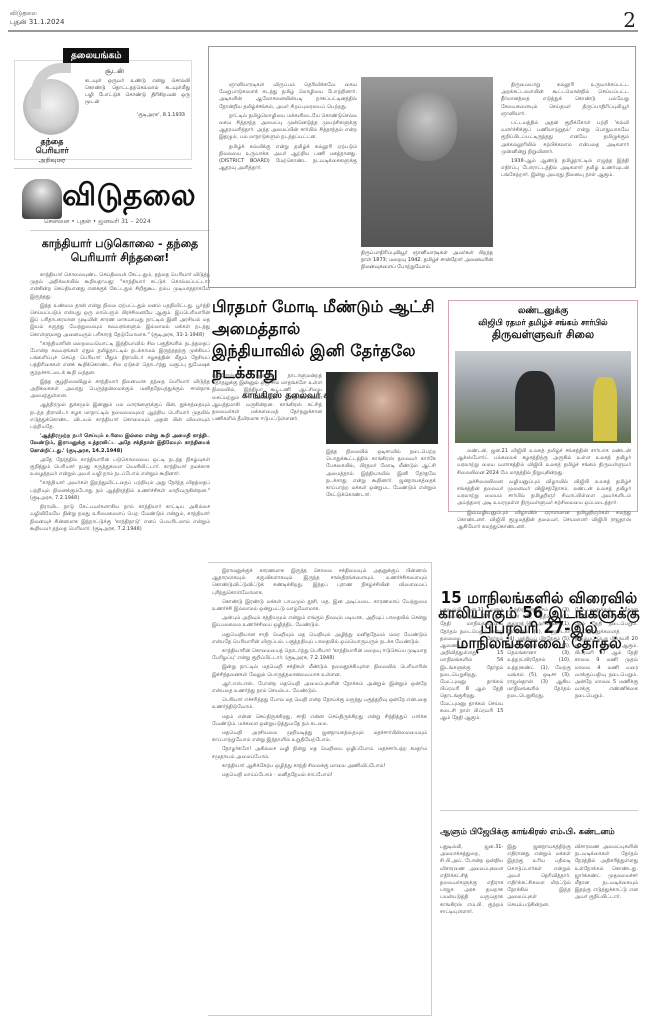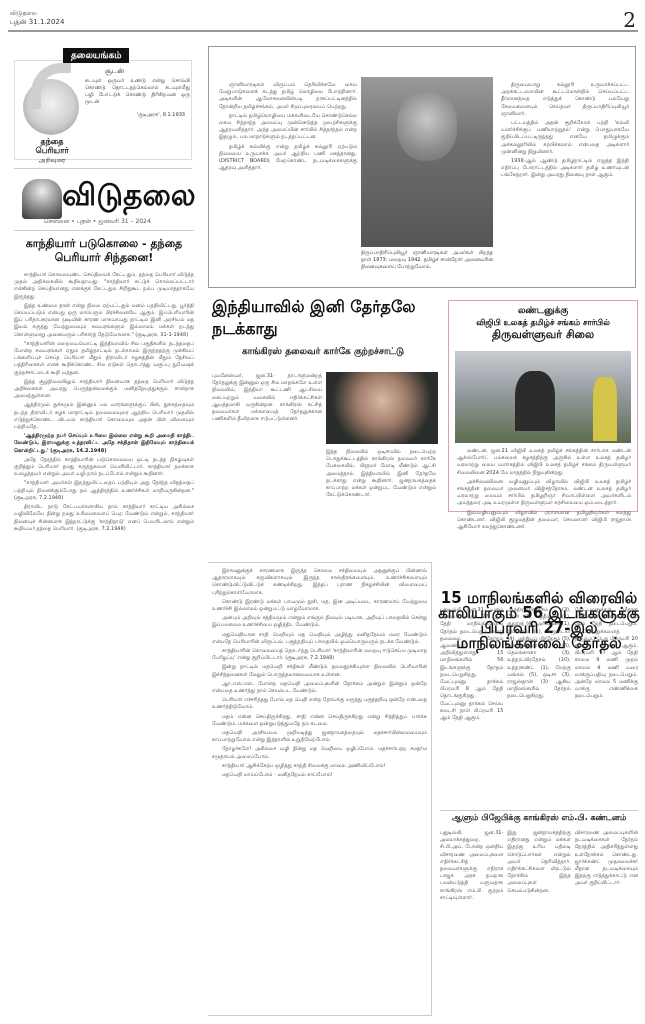--- a/index.html
+++ b/index.html
@@ -21,21 +21,21 @@
   .periyar-label span { display:block; font-size: 6px; font-weight: normal; }
   .quote-head { position: absolute; left: 90px; top: 6px; font-size: 7px; font-weight: normal; }
   .quote-text { position: absolute; left: 70px; top: 16px; width: 105px; font-size: 5px; line-height: 7px; color: #333; text-align: justify; }
   .quote-cite { position: absolute; right: 6px; top: 50px; font-size: 5px; color: #333; }
 
   .vidu-block { position: absolute; left: 6px; top: 126px; width: 178px; height: 60px; border-top: 1px solid #ccc; }
   .vidu-figure { position: absolute; left: 8px; top: 10px; width: 40px; height: 40px; background: radial-gradient(circle at 50% 30%, #eee 0, #999 45%, #333 100%); border-radius: 40% 40% 10% 10%; }
   .vidu-logo { position: absolute; left: 48px; top: 8px; font-family: "DejaVu Serif", serif; font-size: 30px; font-weight: bold; color: #111; }
   .vidu-sub { position: absolute; left: 30px; top: 48px; font-size: 6px; color: #555; }
 
-  .article-left { position: absolute; left: 6px; top: 188px; width: 180px; border-top: 1px solid #ccc; }
+  .article-left { position: absolute; left: 22px; top: 188px; width: 180px; border-top: 1px solid #ccc; }
   .art-title { text-align: center; font-size: 11px; font-weight: bold; line-height: 14px; padding-top: 6px; color: #111; }
   .art-body { margin-top: 6px; font-size: 5px; line-height: 7.2px; color: #444; text-align: justify; }
   .art-body p { margin-bottom: 2px; text-indent: 10px; }
   .art-body p.bold { font-weight: bold; color: #222; }
 
   
   .top-article { position: absolute; left: 208px; top: 46px; width: 428px; height: 242px; border: 1px solid #999; }
   .top-title { position: absolute; left: 0; right: 0; top: 4px; text-align: center; font-size: 14px; font-weight: bold; color: #111; }
   .top-body-a { position: absolute; left: 10px; top: 34px; width: 138px; font-size: 5px; line-height: 7.2px; color: #444; text-align: justify; }
   .top-body-b { position: absolute; left: 292px; top: 34px; width: 128px; font-size: 5px; line-height: 7.2px; color: #444; text-align: justify; }
@@ -69,21 +69,21 @@
   .cont-body p { text-indent: 10px; margin-bottom: 2px; }
 
   
   .states-article { position: absolute; left: 440px; top: 566px; width: 198px; height: 240px; }
   .states-title { position: absolute; left: -6px; top: 0; width: 210px; font-size: 15px; font-weight: bold; text-align: center; line-height: 15px; color: #111; margin-top: 25px; }
   .states-cols { position: absolute; left: 0; top: 40px; width: 198px; display: flex; gap: 4px; }
   .states-cols div { flex: 1; font-size: 5px; line-height: 7.2px; color: #444; text-align: justify; }
 
   .vis-article { position: absolute; left: 440px; top: 810px; width: 198px; height: 208px; border-top: 1px solid #ccc; }
   .vis-title { text-align: center; font-size: 10px; font-weight: bold; padding-top: 4px; color: #111; }
-  .vis-sub { text-align: center; font-size: 8px; font-weight: bold; color: #222; margin-top: 2px; }
+  .vis-sub { font-size: 8px; font-weight: bold; color: #222; margin-top: 16px; }
   .vis-cols { display: flex; gap: 4px; margin-top: 6px; }
   .vis-cols div { flex: 1; font-size: 5px; line-height: 7.2px; color: #444; text-align: justify; }
 </style>
 </head>
 <body>
 
 <div class="masthead">
   <div class="mh-paper">விடுதலை</div>
   <div class="mh-date">புதன் 31.1.2024</div>
   <div class="mh-page">2</div>
@@ -134,31 +134,32 @@
   <div class="saint-caption">திருப்பாதிரிப்புலியூர் ஞானியாரடிகள் அவர்கள் பிறந்த நாள் 1873; மறைவு 1942. தமிழ்ச் சான்றோர் அனைவரின் நினைவுகளைப் போற்றுவோம்.</div>
   <div class="top-body-b">
     <p>திருவையாறு கல்லூரி உருவாக்கப்பட்ட அறக்கட்டளையின் கூட்டமொன்றில் செய்யப்பட்ட தீர்மானத்தை எடுத்துக் கொண்டு பல்வேறு சேவைகளையும் செய்தவர் திருப்பாதிரிப்புலியூர் ஞானியார்.</p>
     <p>பட்டயத்தில் அதன் குறிக்கோள் பற்றி 'கல்வி வளர்ச்சிக்குப் பணியாற்றுதல்' என்று பொதுவாகவே குறிப்பிடப்பட்டிருந்தது எனவே தமிழுக்கும் அக்கல்லூரியில் கற்பிக்கலாம் என்பதை அடிகளார் முன்னின்று நிறுவினார்.</p>
     <p>1938-ஆம் ஆண்டு தமிழ்நாட்டில் எழுந்த இந்தி எதிர்ப்பு போராட்டத்தில் அடிகளார் தமிழ் உணர்வுடன் பங்கேற்றார். இன்று அவரது நினைவு நாள் ஆகும்.</p>
   </div>
 </div>
 
 <div class="modi-article">
   <div class="modi-title">
+    <div>பிரதமர் மோடி மீண்டும் ஆட்சி அமைத்தால்</div>
     <div>இந்தியாவில் இனி தேர்தலே நடக்காது</div>
   </div>
   <div class="modi-sub">காங்கிரஸ் தலைவர் கார்கே குற்றச்சாட்டு</div>
   <div class="modi-body">புவனேஸ்வர், ஜன.31- நாடாளுமன்றத் தேர்தலுக்கு இன்னும் ஒரு சில மாதங்களே உள்ள நிலையில், இந்தியா கூட்டணி ஆட்சியை கைப்பற்றும் வகையில் எதிர்க்கட்சிகள் ஆயத்தமாகி வருகின்றன. காங்கிரஸ் கட்சித் தலைவர்கள் மக்களவைத் தேர்தலுக்கான பணிகளில் தீவிரமாக ஈடுபட்டுள்ளனர்.</div>
   <div class="modi-photo"></div>
   <div class="modi-body-2">இந்த நிலையில் ஒடிசாவில் நடைபெற்ற பொதுக்கூட்டத்தில் காங்கிரஸ் தலைவர் கார்கே பேசுகையில், பிரதமர் மோடி மீண்டும் ஆட்சி அமைத்தால் இந்தியாவில் இனி தேர்தலே நடக்காது என்று கூறினார். ஜனநாயகத்தைக் காப்பாற்ற மக்கள் ஒன்றுபட வேண்டும் என்றும் கேட்டுக்கொண்டார்.</div>
 </div>
 
 <div class="london-box">
   <div class="london-kicker">லண்டனுக்கு</div>
-  <div class="london-title">விஜிபி உலகத் தமிழ்ச் சங்கம் சார்பில்</div>
+  <div class="london-title">விஜிபி ரதமர் தமிழ்ச் சங்கம் சார்பில்</div>
   <div class="london-title-2">திருவள்ளுவர் சிலை</div>
   <div class="london-photo"></div>
   <div class="london-body">
     <p>லண்டன், ஜன.21 விஜிபி உலகத் தமிழ்ச் சங்கத்தின் சார்பாக லண்டன் ஆக்ஸ்போர்ட் பல்கலைக் கழகத்திற்கு அருகில் உள்ள உலகத் தமிழர் வரலாற்று மைய வளாகத்தில் விஜிபி உலகத் தமிழ்ச் சங்கம் திருவள்ளுவர் சிலையினை 2024 மே மாதத்தில் நிறுவுகின்றது.</p>
     <p>அச்சிலையினை வழியனுப்பும் விழாவில் விஜிபி உலகத் தமிழ்ச் சங்கத்தின் தலைவர் முனைவர் விஜிசந்தோசம், லண்டன் உலகத் தமிழர் வரலாற்று மையம் சார்பில் தமிழறிஞர் சிவாப்பிள்ளை அவர்களிடம் அய்ந்தரை அடி உயரமுள்ள திருவள்ளுவர் கற்சிலையை ஒப்படைத்தார்.</p>
     <p>இவ்வழியனுப்பும் விழாவில் ஏராளமான தமிழறிஞர்கள் கலந்து கொண்டனர். விஜிபி குழுமத்தின் தலைவர், செயலாளர் விஜிபி ராஜதாஸ் ஆகியோர் கலந்துகொண்டனர்.</p>
   </div>
 </div>
 
 <div class="cont-block">

